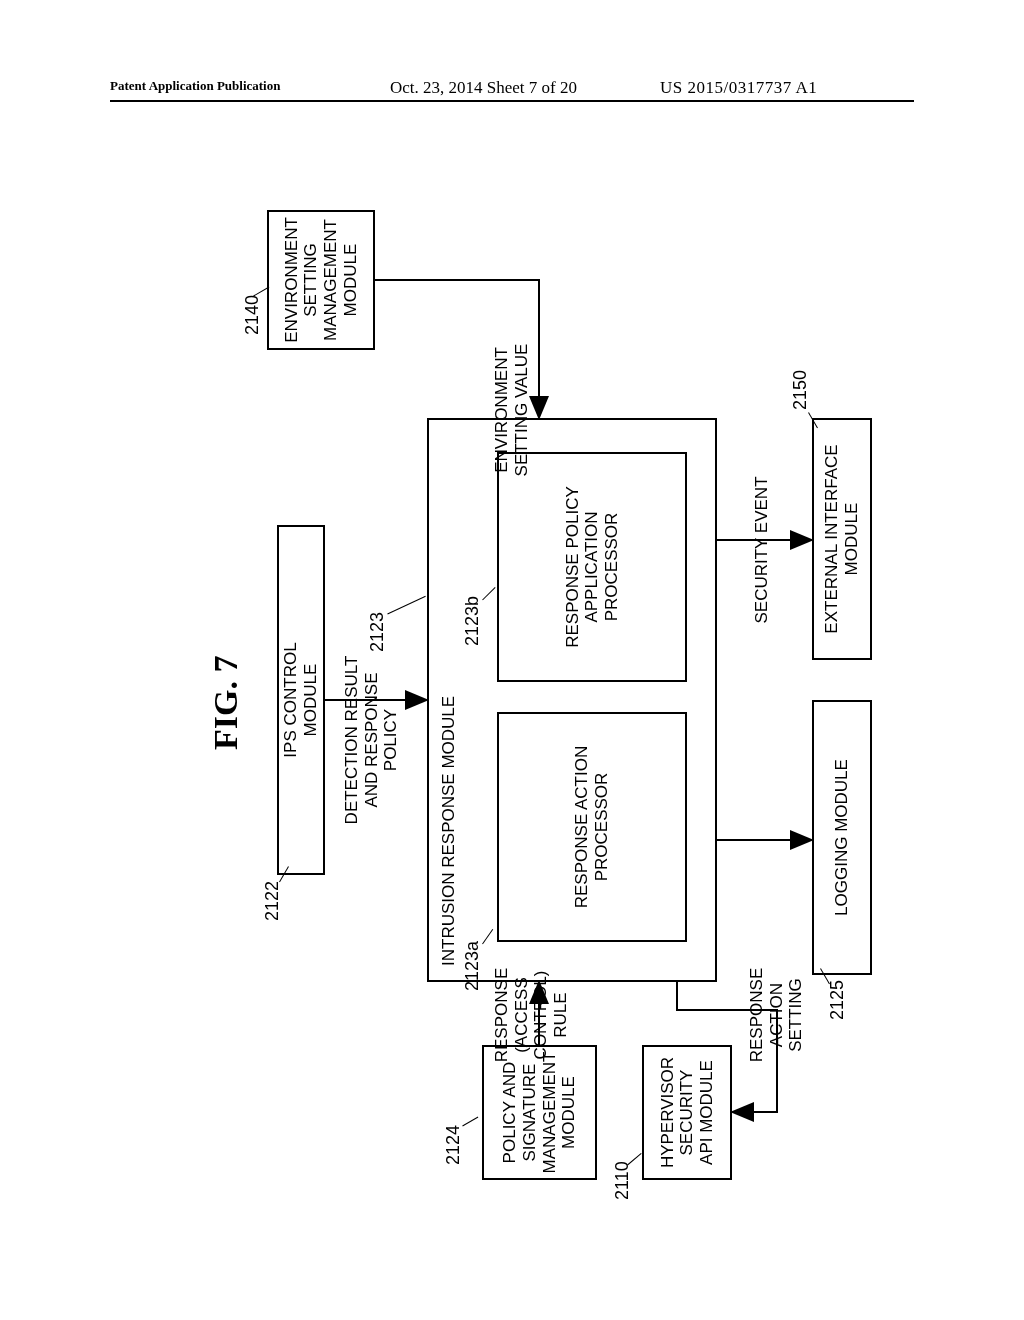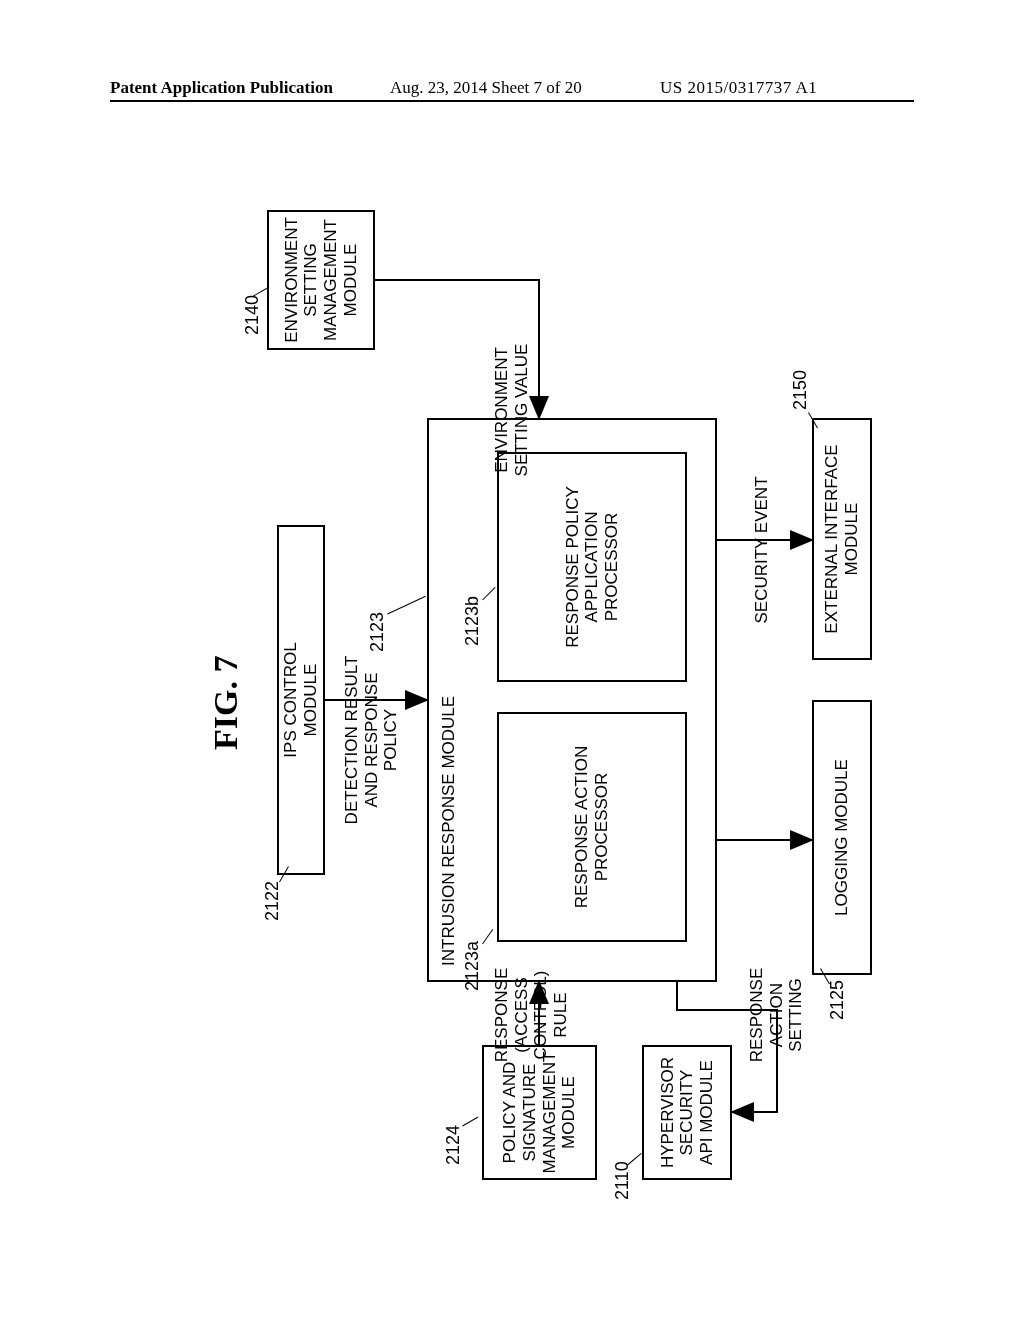--- a/index.html
+++ b/index.html
@@ -1,19 +1,19 @@
 <!DOCTYPE html>
 <html><head>
 <meta charset="utf-8">
 <style>
   * { box-sizing: border-box; margin: 0; padding: 0; }
   html, body { width: 1024px; height: 1320px; font-family: "Times New Roman", serif; background: #fff; }
   .page { width: 1024px; height: 1320px; position: relative; }
   .hdr-line { position: absolute; top: 100px; left: 110px; width: 804px; border-top: 2px solid #000; }
-  .hdr-left { position: absolute; top: 78px; left: 110px; font-weight: bold; font-size: 17px; }
+  .hdr-left { position: absolute; top: 78px; left: 110px; font-weight: bold; font-size: 13px; }
   .hdr-mid { position: absolute; top: 78px; left: 390px; font-size: 17px; }
   .hdr-right { position: absolute; top: 78px; left: 660px; font-size: 17px; letter-spacing: 0.5px; }
 
   .diagram-wrap { position: absolute; left: 112px; top: 160px; width: 800px; height: 1060px; }
   
   .rotated { position: absolute; left: 480px; top: 540px; width: 1000px; height: 770px; transform: translate(-50%,-50%) rotate(-90deg); transform-origin: center center; }
 
   .fig-title { position: absolute; left: 450px; top: 0; font-size: 34px; font-weight: bold; font-family: "Times New Roman", serif; }
 
   .box { position: absolute; border: 2px solid #000; text-align: center; display: flex; align-items: center; justify-content: center; font-family: Arial, Helvetica, sans-serif; font-size: 17px; line-height: 1.15; background: #fff; }
@@ -23,21 +23,21 @@
 
   svg.arrows { position: absolute; left: 0; top: 0; width: 1000px; height: 770px; pointer-events: none; }
   .big-box-title { position: absolute; font-family: Arial, Helvetica, sans-serif; font-size: 17px; }
 </style>
 </head>
 <body>
 
 <div class="page">
 
   <div class="hdr-left">Patent Application Publication</div>
-  <div class="hdr-mid">Aug. 23, 2014  Sheet 7 of 20</div>
+  <div class="hdr-mid">Oct. 23, 2014  Sheet 7 of 20</div>
   <div class="hdr-right">US 2015/0317737 A1</div>
   <div class="hdr-line"></div>
 
   <div class="diagram-wrap">
     <div class="rotated">
 
       <div class="fig-title">FIG. 7</div>
 
       <div class="box" style="left:325px; top:70px; width:350px; height:48px;">
         <span style="white-space:pre-line;">IPS CONTROL

